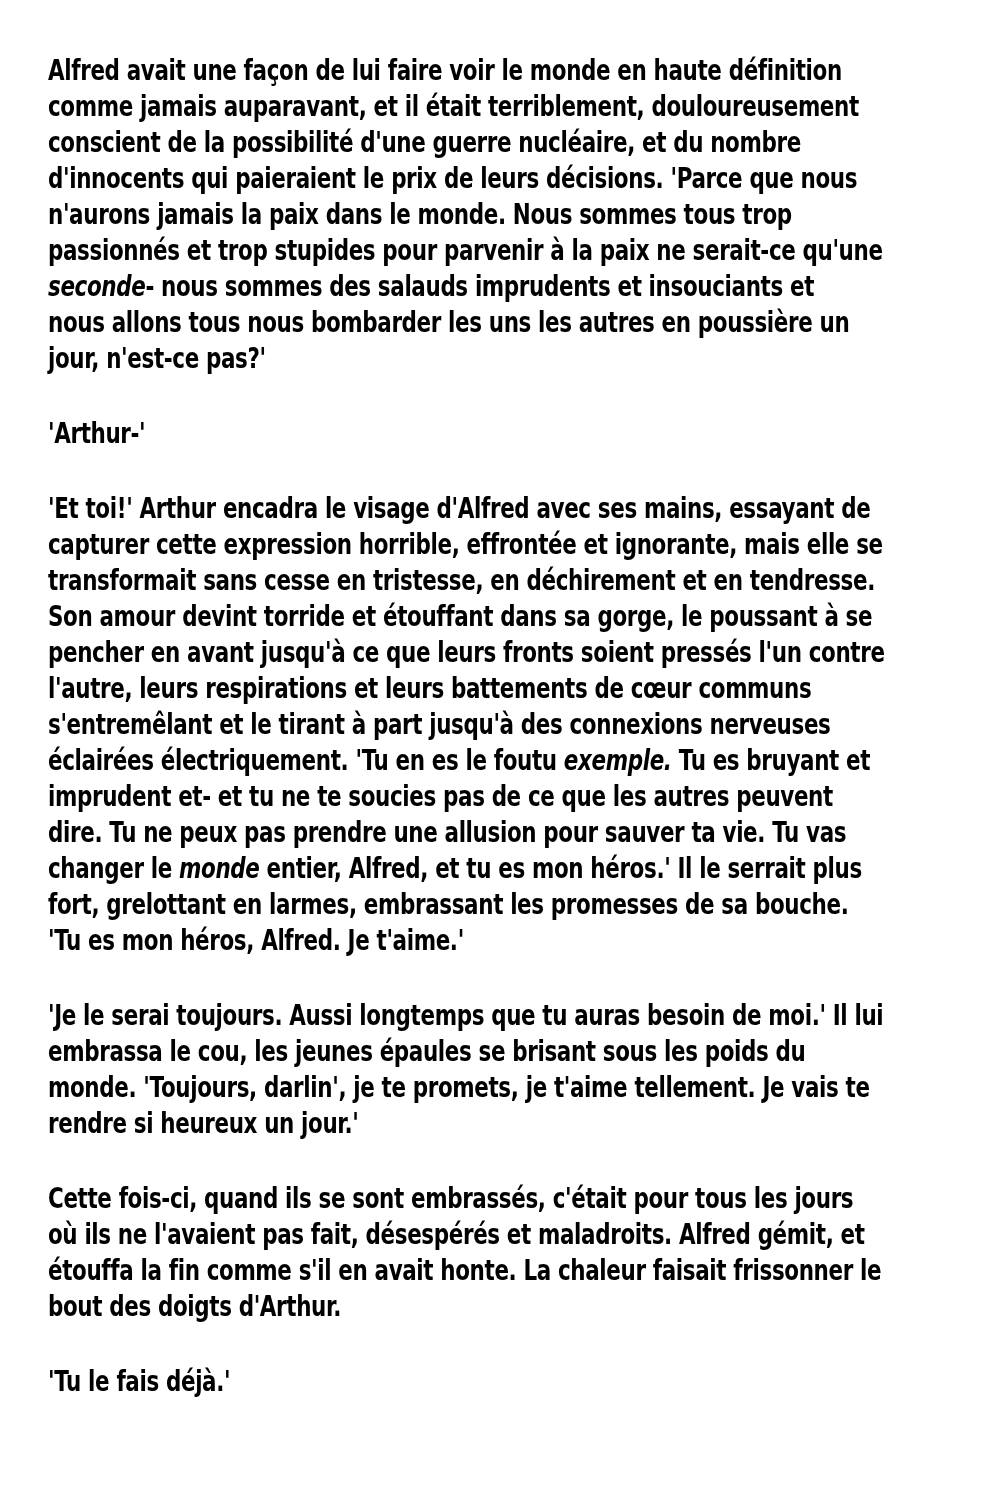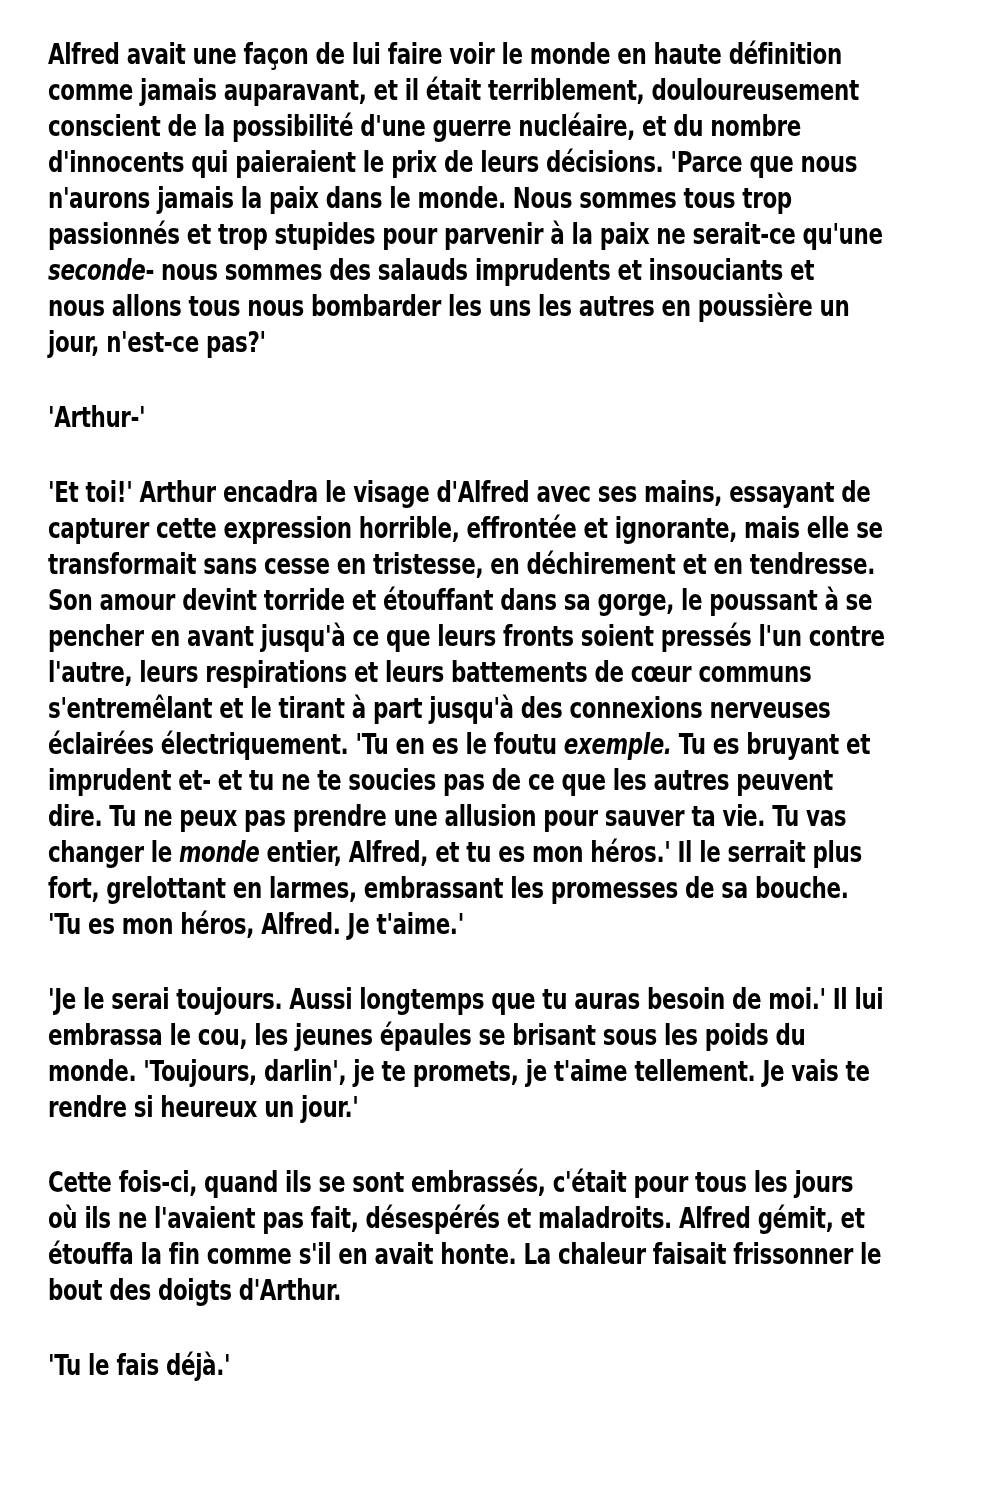--- a/index.html
+++ b/index.html
@@ -7,21 +7,21 @@
     padding: 0;
   }
   body {
     width: 1000px;
     height: 1500px;
     background: #ffffff;
     overflow: hidden;
   }
   .story {
     position: absolute;
-    top: 36px;
+    top: 52px;
     left: 48px;
     width: 952px;
   }
   .scale-wrap {
     transform: scaleX(0.74);
     transform-origin: 0 0;
     width: 1300px;
     font-family: "DejaVu Sans", sans-serif;
     font-size: 29px;
     font-weight: bold;

